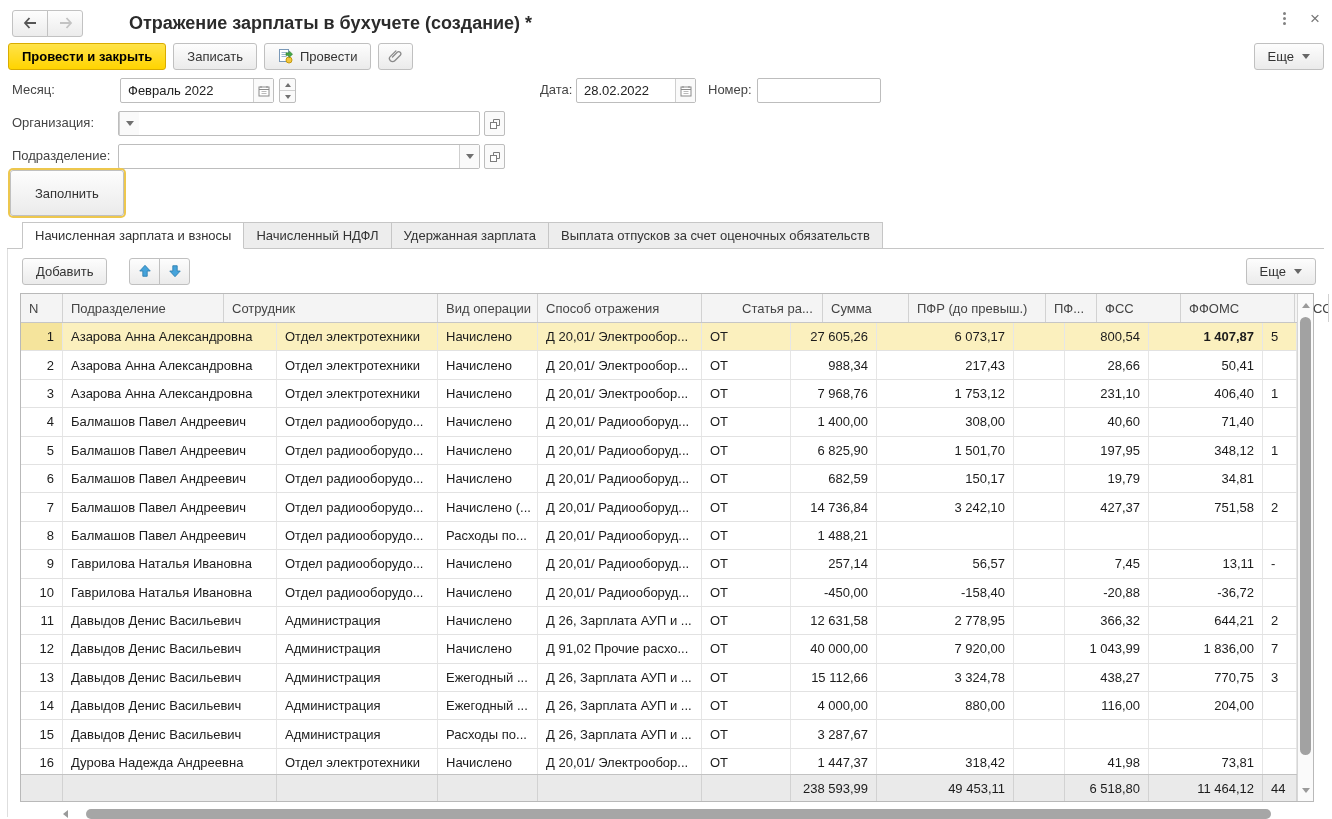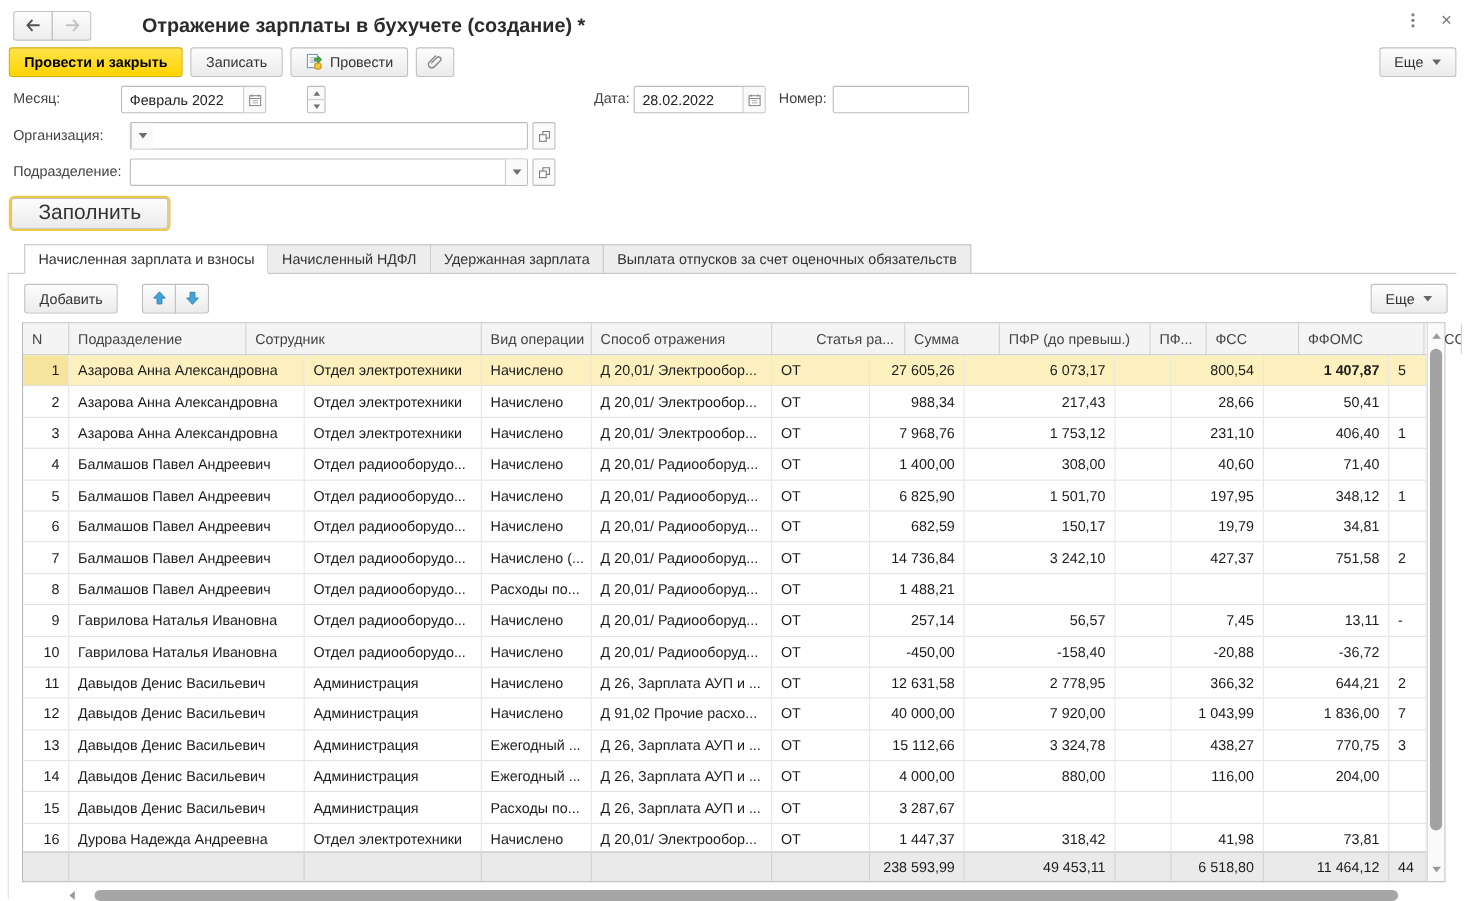--- a/index.html
+++ b/index.html
@@ -35,21 +35,21 @@
   .fzone{display:flex;align-items:center;justify-content:center;width:20px;border-left:1px solid #cfcfcf;cursor:pointer;background:#fafafa}
   .ddz .tri{width:0;height:0;border-left:4px solid transparent;border-right:4px solid transparent;border-top:5px solid #707070}
   .sidebtn{position:absolute;width:21px;height:25px;display:flex;align-items:center;justify-content:center;border:1px solid #bdbdbd;border-radius:2px;background:#fafafa;cursor:pointer}
   .spinner{position:absolute;width:17px;height:25px;display:flex;flex-direction:column;border:1px solid #bdbdbd;border-radius:2px;background:#fafafa;overflow:hidden}
   .spinner div{flex:1;display:flex;align-items:center;justify-content:center;cursor:pointer}
   .spinner .up{border-bottom:1px solid #cfcfcf}
   .tri-up{width:0;height:0;border-left:3px solid transparent;border-right:3px solid transparent;border-bottom:4px solid #707070}
   .tri-dn{width:0;height:0;border-left:3px solid transparent;border-right:3px solid transparent;border-top:4px solid #707070}
 
   
-  #fill-btn{position:absolute;top:180px;left:10px;height:28px;padding:0 24px;font-size:19px;box-shadow:0 0 0 2px #edc74e}
+  #fill-btn{position:absolute;top:170px;left:10px;height:46px;padding:0 24px;font-size:13px;box-shadow:0 0 0 2px #edc74e}
 
   
   #tabs{position:absolute;top:222px;left:22px;height:27px;display:flex;z-index:2}
   .tab{height:27px;display:flex;align-items:center;padding:0 12px;background:#ededed;border:1px solid #c6c6c6;border-left:none;color:#333;cursor:pointer;white-space:nowrap}
   .tab:first-child{border-left:1px solid #c6c6c6}
   .tab.active{background:#fff;border-bottom:1px solid #fff;font-weight:400}
   #tabs-underline{position:absolute;top:248px;left:7px;right:8px;border-bottom:1px solid #c6c6c6;z-index:1}
   #panel-left-border{position:absolute;top:249px;left:7px;bottom:2px;border-left:1px solid #dedede}
 
   
@@ -146,21 +146,21 @@
   </button>
   <div class="spacer"></div>
   <button class="btn">
     <span>Еще</span>
     <span class="caret"></span>
   </button>
 </div>
 
 <div class="frow" style="top:78px;width:100%">
   <span class="flabel" style="left:12px">Месяц:</span>
-  <div class="fieldbox" style="left:110px;width:132px">
+  <div class="fieldbox" style="left:120px;width:154px">
     <input value="Февраль 2022" style="">
     <div class="fzone">
       <svg width="12" height="12" viewBox="0 0 12 12">
           <rect x="1" y="2" width="10" height="9" fill="#fff" stroke="#8a8a8a"></rect>
           <line x1="1" y1="4.5" x2="11" y2="4.5" stroke="#8a8a8a"></line>
           <line x1="3" y1="1" x2="3" y2="3" stroke="#8a8a8a"></line>
           <line x1="9" y1="1" x2="9" y2="3" stroke="#8a8a8a"></line>
           <line x1="3.5" y1="6.5" x2="8.5" y2="6.5" stroke="#bbb"></line>
           <line x1="3.5" y1="8.5" x2="8.5" y2="8.5" stroke="#bbb"></line>
         </svg>

